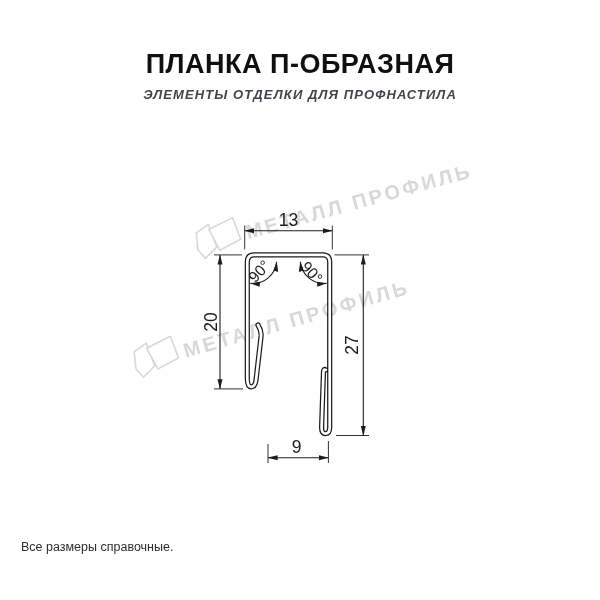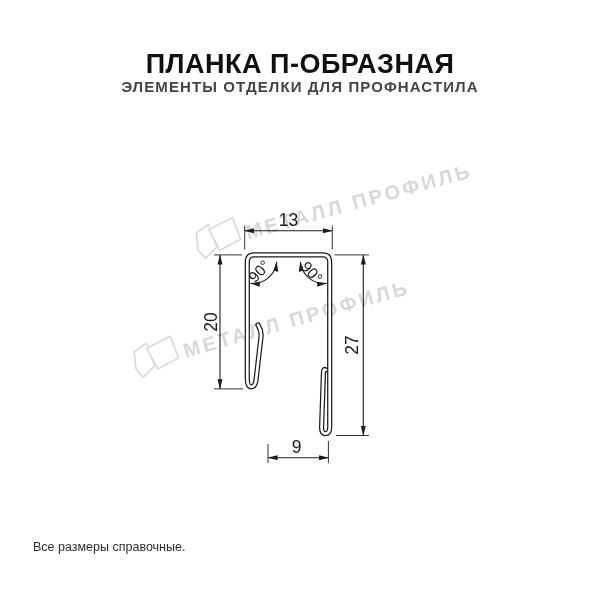--- a/index.html
+++ b/index.html
@@ -7,22 +7,22 @@
     position:relative;width:600px;height:600px;overflow:hidden;
     background:#ffffff;font-family:"Liberation Sans",sans-serif;
   }
   
   .header{position:absolute;top:50px;left:0;width:600px;text-align:center;}
   .title-line{
     font-weight:900;font-size:27px;line-height:28px;letter-spacing:.5px;
     color:var(--title,#101010);white-space:nowrap;
   }
   .subtitle{
-    font-weight:700;font-size:15px;letter-spacing:1.1px;
-    color:var(--subtitle,#46414b);white-space:nowrap;
+    margin-top:9px;font-weight:700;font-size:13px;letter-spacing:1.1px;
+    color:var(--subtitle,#46414b);white-space:nowrap;font-style:italic;
   }
   
   .wm{
     position:absolute;display:flex;align-items:center;height:42px;
     transform-origin:0 50%;pointer-events:none;
   }
   .wm-a{left:194px;top:226px;transform:rotate(-15.5deg);}
   .wm-b{left:132px;top:345px;transform:rotate(-16deg);}
   .wm-text{
     font-weight:700;font-size:20px;letter-spacing:3px;white-space:nowrap;
@@ -40,21 +40,21 @@
     font-family:"Liberation Sans",sans-serif;font-size:17.5px;
     fill:var(--line,#1c1c1c);text-anchor:middle;
   }
   .angle-text{
     font-family:"Liberation Sans",sans-serif;font-size:15.5px;
     fill:var(--line,#1c1c1c);text-anchor:middle;
   }
   #arrowhead path{fill:var(--line,#1c1c1c);}
   
   .footer{
-    position:absolute;left:33px;top:539px;font-size:12.5px;line-height:17.5px;
+    position:absolute;left:21px;top:539px;font-size:12.5px;line-height:17.5px;
     color:var(--footer,#2d2d2d);
   }
 </style>
 </head>
 <body>
 
 <div id="stage">
 
   <div class="header">
     <div class="title-line">ПЛАНКА П-ОБРАЗНАЯ</div>

